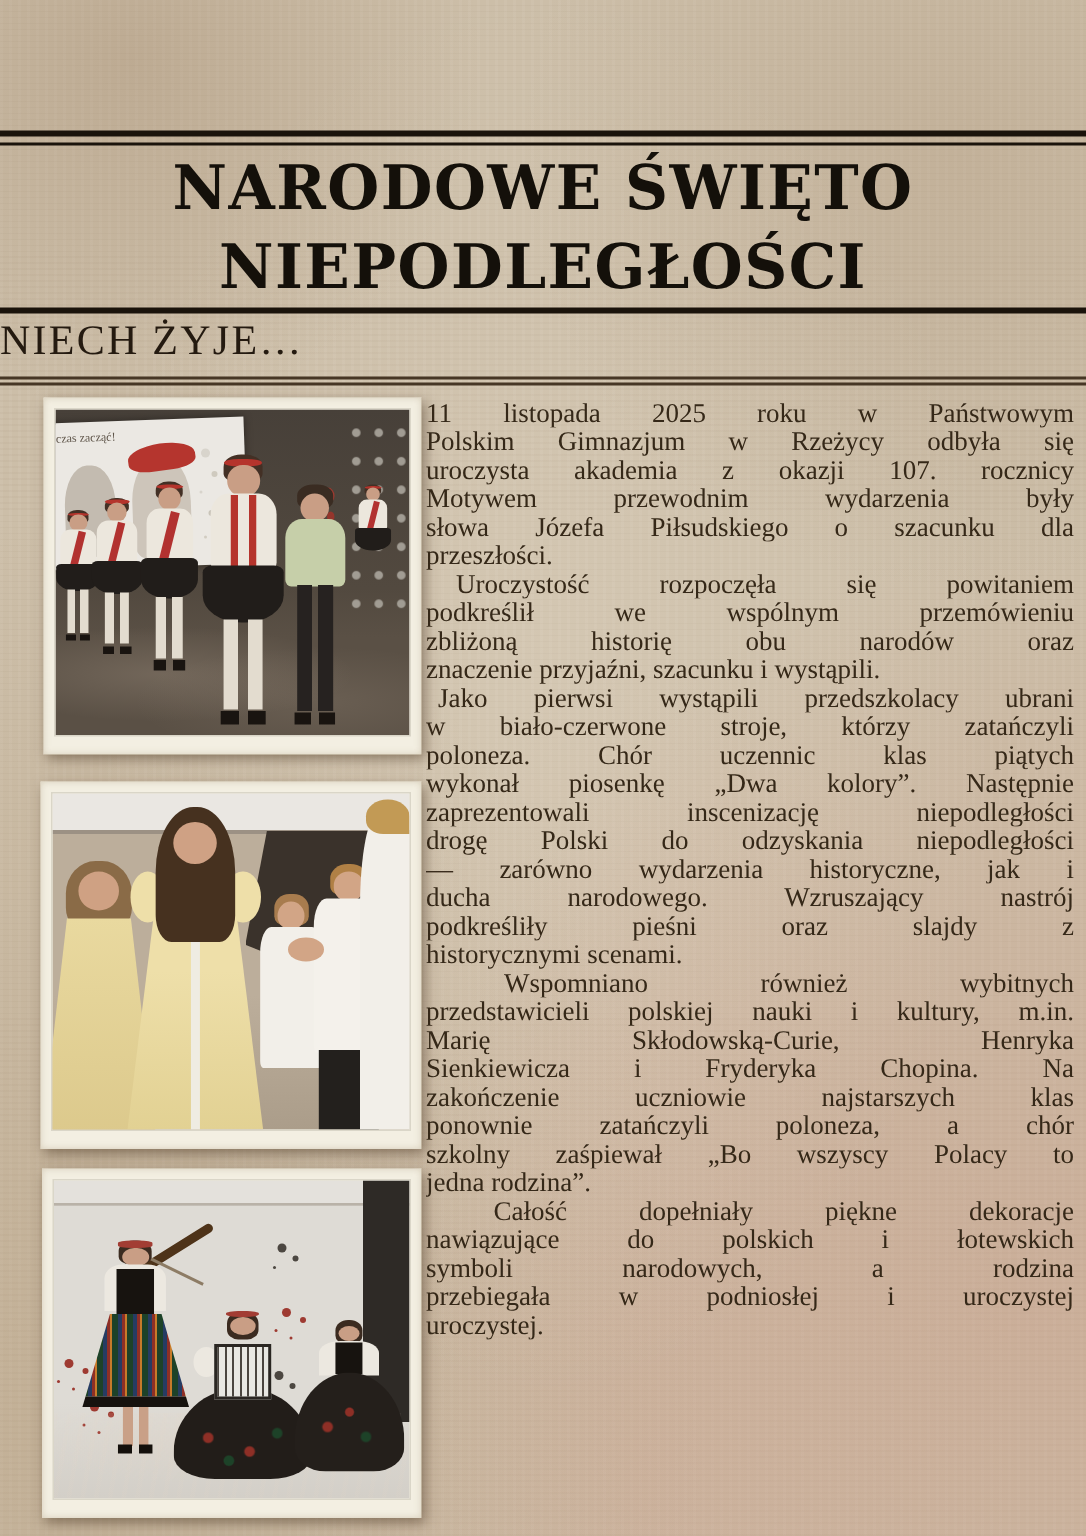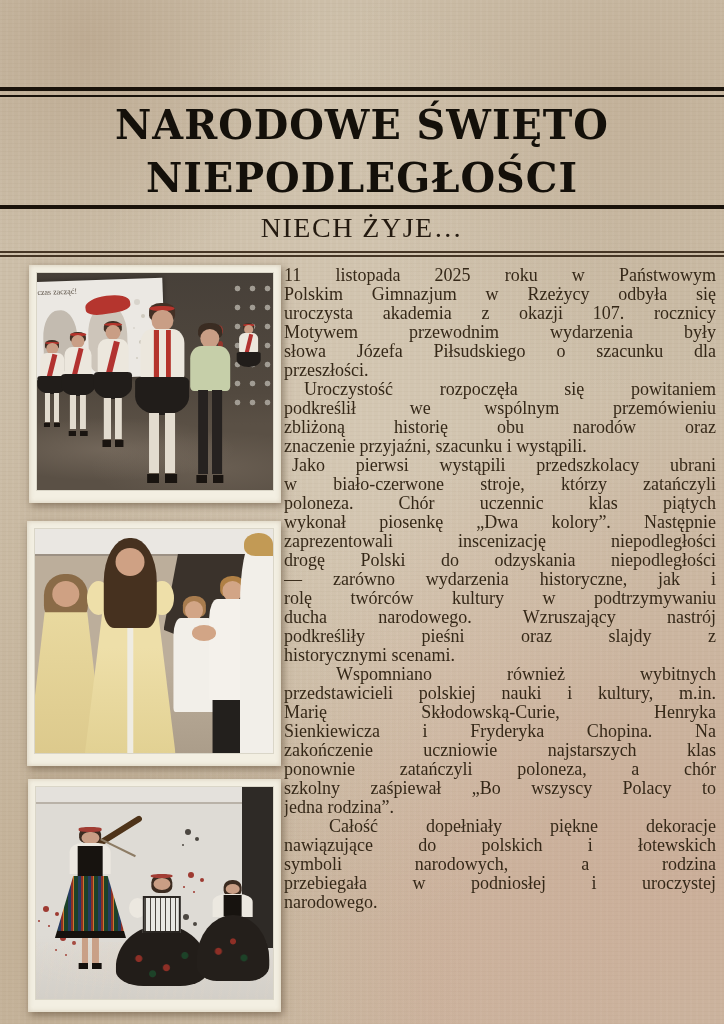--- a/index.html
+++ b/index.html
@@ -20,21 +20,21 @@
   .rule{position:absolute;left:0;width:724px;background:#1a130b;}
   .rule-a{top:87px;height:4px;}
   .rule-b{top:95px;height:2px;}
   .rule-c{top:205px;height:4px;}
   .rule-d{top:251px;height:2px;background:#463625;}
   .rule-e{top:255px;height:2px;background:#463625;}
   
   .title{position:absolute;top:99px;left:0;width:724px;text-align:center;
     font-family:"DejaVu Serif",serif;font-weight:bold;color:#14100a;
     font-size:41px;line-height:53px;letter-spacing:1px;transform:scaleX(0.97);}
-  .subtitle{position:absolute;top:211px;left:0;width:724px;text-align:center;
+  .subtitle{position:absolute;top:211px;left:0;width:724px;
     font-family:"Liberation Serif",serif;color:#241a10;font-size:28px;
     letter-spacing:1.5px;line-height:34px;}
   
   .article{position:absolute;left:284px;top:266px;width:432px;color:#352818;
     font-size:18px;line-height:19px;}
   .tline{text-align:justify;text-align-last:justify;height:19px;overflow:hidden;}
   .tline-last{text-align-last:left;}
   .para-1 .tline:first-child{padding-left:20px;}
   .para-2 .tline:first-child{padding-left:8px;}
   .para-3 .tline:first-child{padding-left:52px;}
@@ -362,37 +362,36 @@
         <div class="tline tline-last">znaczenie przyjaźni, szacunku i wystąpili.</div>
       </div>
     <div class="para para-2">
         <div class="tline">Jako pierwsi wystąpili przedszkolacy ubrani</div>
         <div class="tline">w biało-czerwone stroje, którzy zatańczyli</div>
         <div class="tline">poloneza. Chór uczennic klas piątych</div>
         <div class="tline">wykonał piosenkę „Dwa kolory”. Następnie</div>
         <div class="tline">zaprezentowali inscenizację niepodległości</div>
         <div class="tline">drogę Polski do odzyskania niepodległości</div>
         <div class="tline">— zarówno wydarzenia historyczne, jak i</div>
-        <div class="tline">rolę twórców kultury w podtrzymywaniu</div>
         <div class="tline">ducha narodowego. Wzruszający nastrój</div>
         <div class="tline">podkreśliły pieśni oraz slajdy z</div>
         <div class="tline tline-last">historycznymi scenami.</div>
       </div>
     <div class="para para-3">
         <div class="tline">Wspomniano również wybitnych</div>
         <div class="tline">przedstawicieli polskiej nauki i kultury, m.in.</div>
         <div class="tline">Marię Skłodowską-Curie, Henryka</div>
         <div class="tline">Sienkiewicza i Fryderyka Chopina. Na</div>
         <div class="tline">zakończenie uczniowie najstarszych klas</div>
         <div class="tline">ponownie zatańczyli poloneza, a chór</div>
         <div class="tline">szkolny zaśpiewał „Bo wszyscy Polacy to</div>
         <div class="tline tline-last">jedna rodzina”.</div>
       </div>
     <div class="para para-4">
         <div class="tline">Całość dopełniały piękne dekoracje</div>
         <div class="tline">nawiązujące do polskich i łotewskich</div>
         <div class="tline">symboli narodowych, a rodzina</div>
         <div class="tline">przebiegała w podniosłej i uroczystej</div>
-        <div class="tline tline-last">narodowego.</div>
+        <div class="tline tline-last">uroczystej.</div>
       </div>
   </div>
 
 </div>
 
 </body></html>

